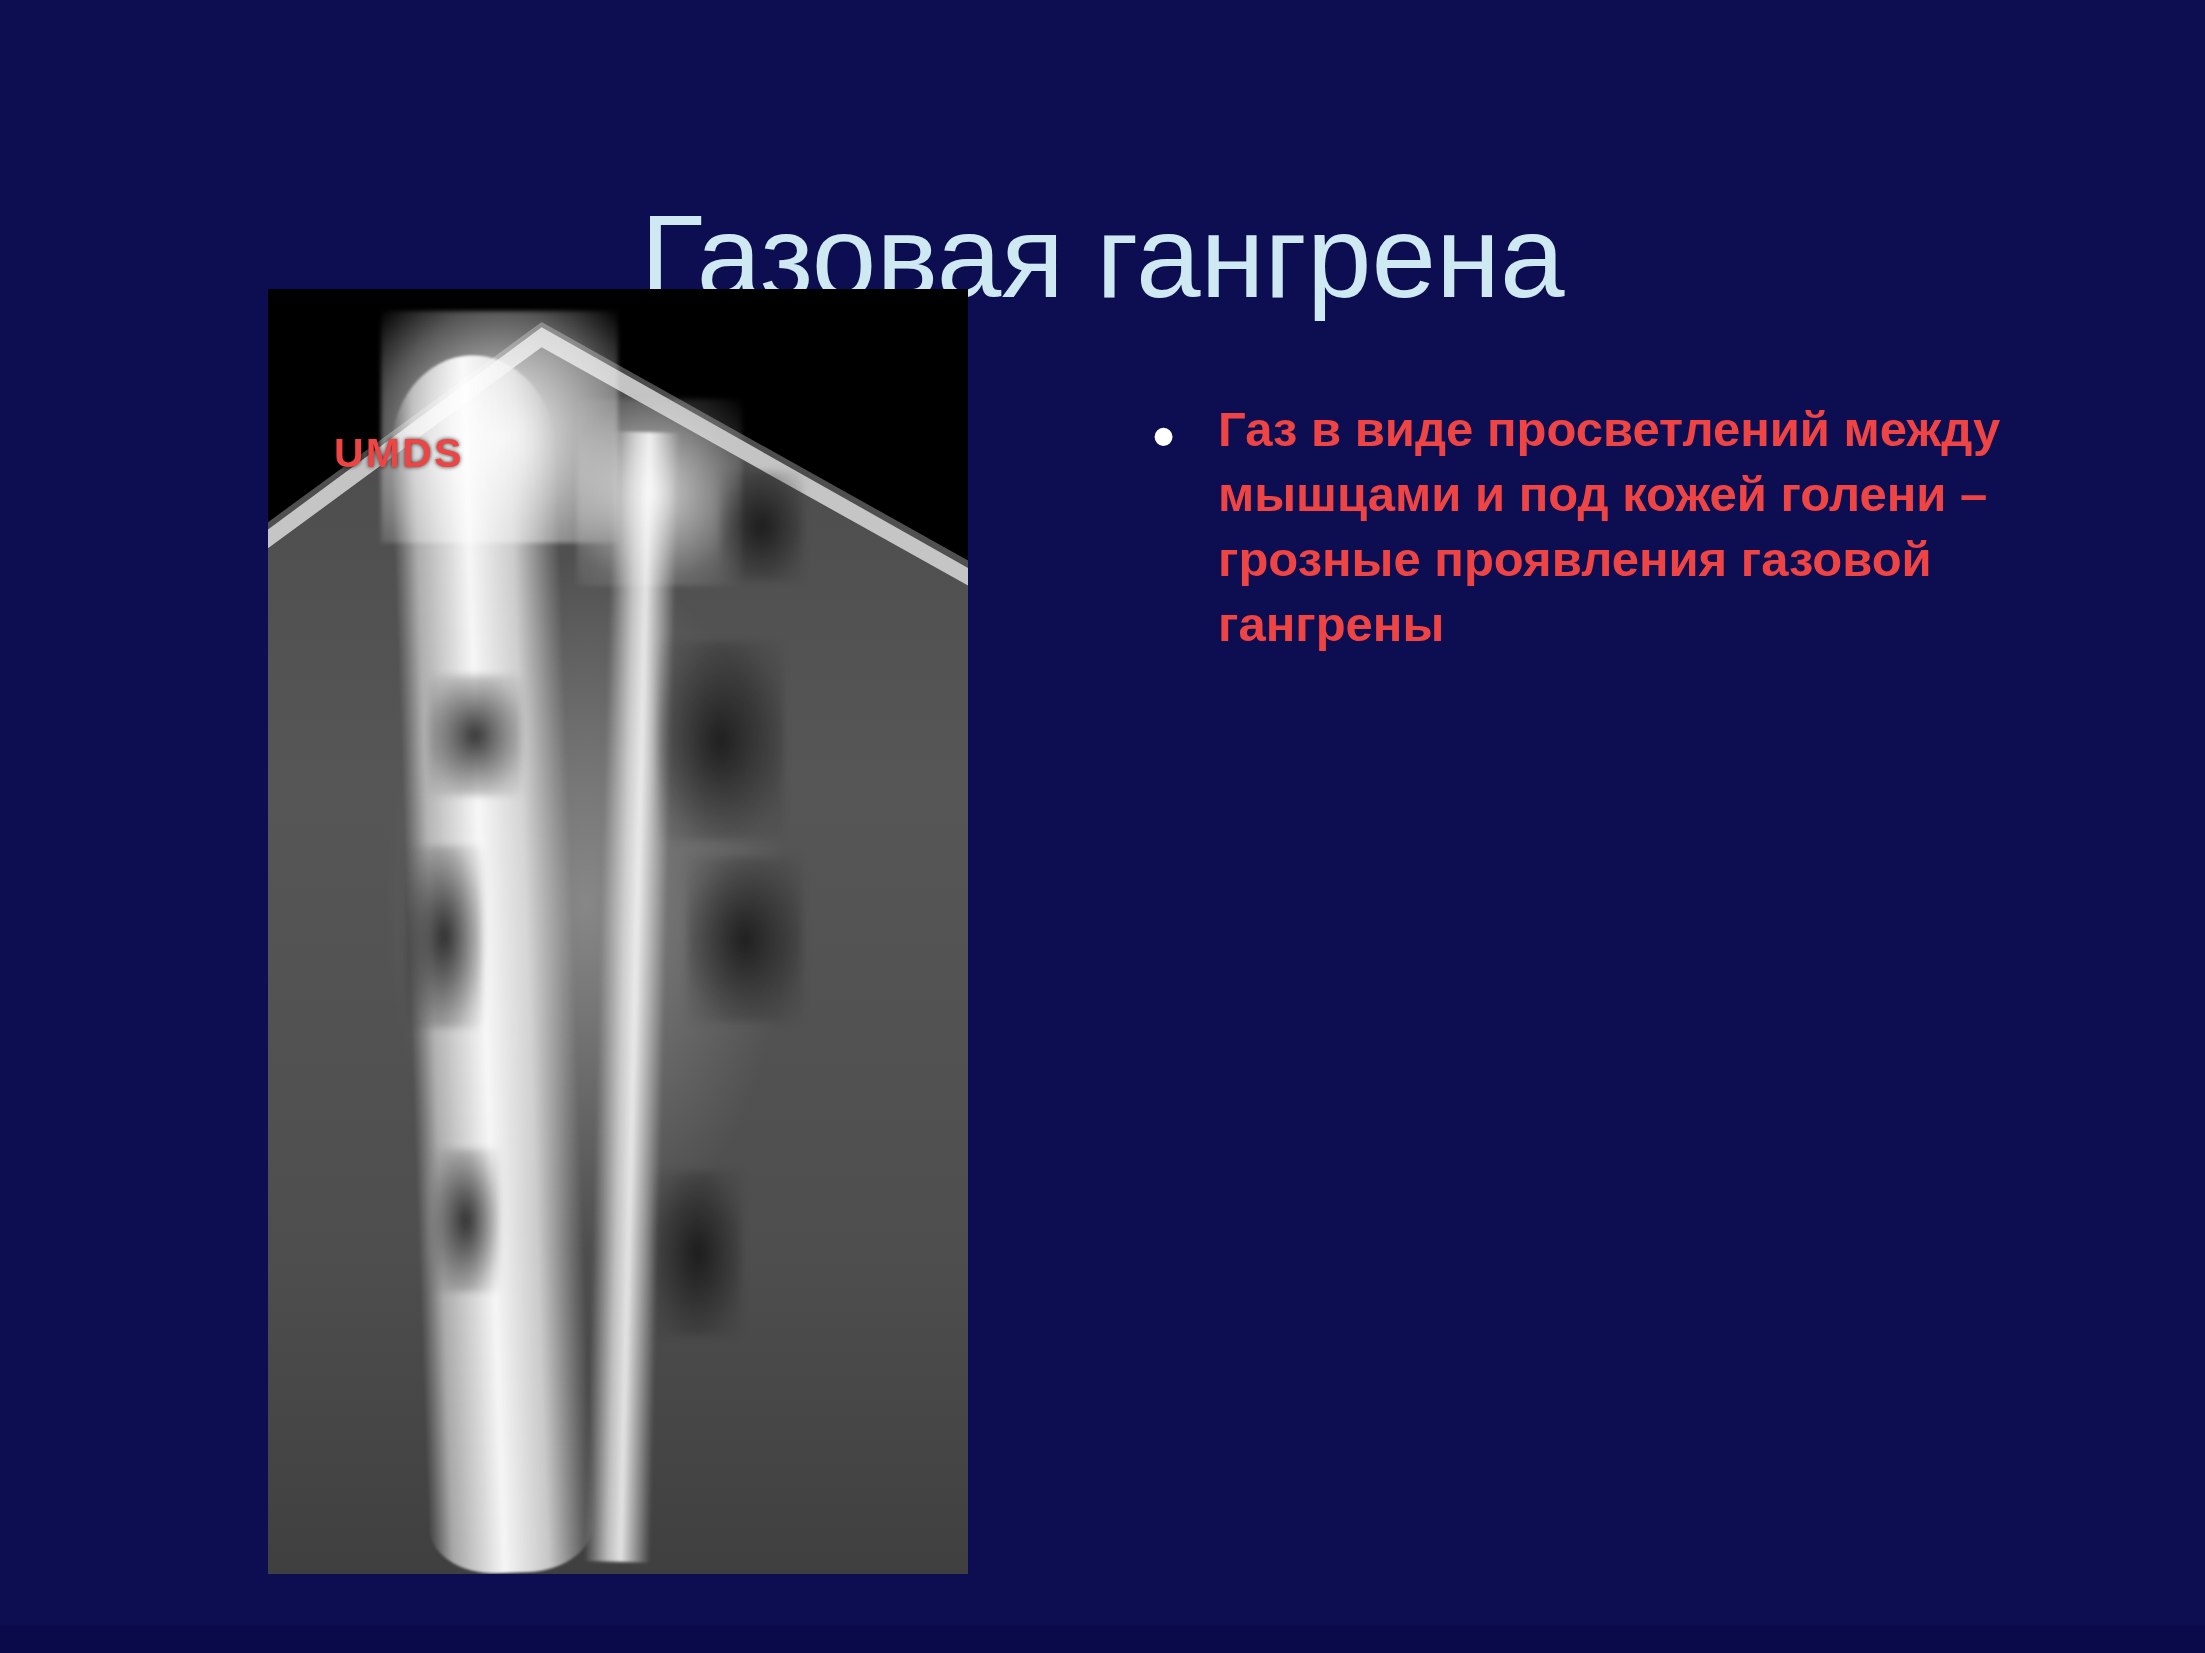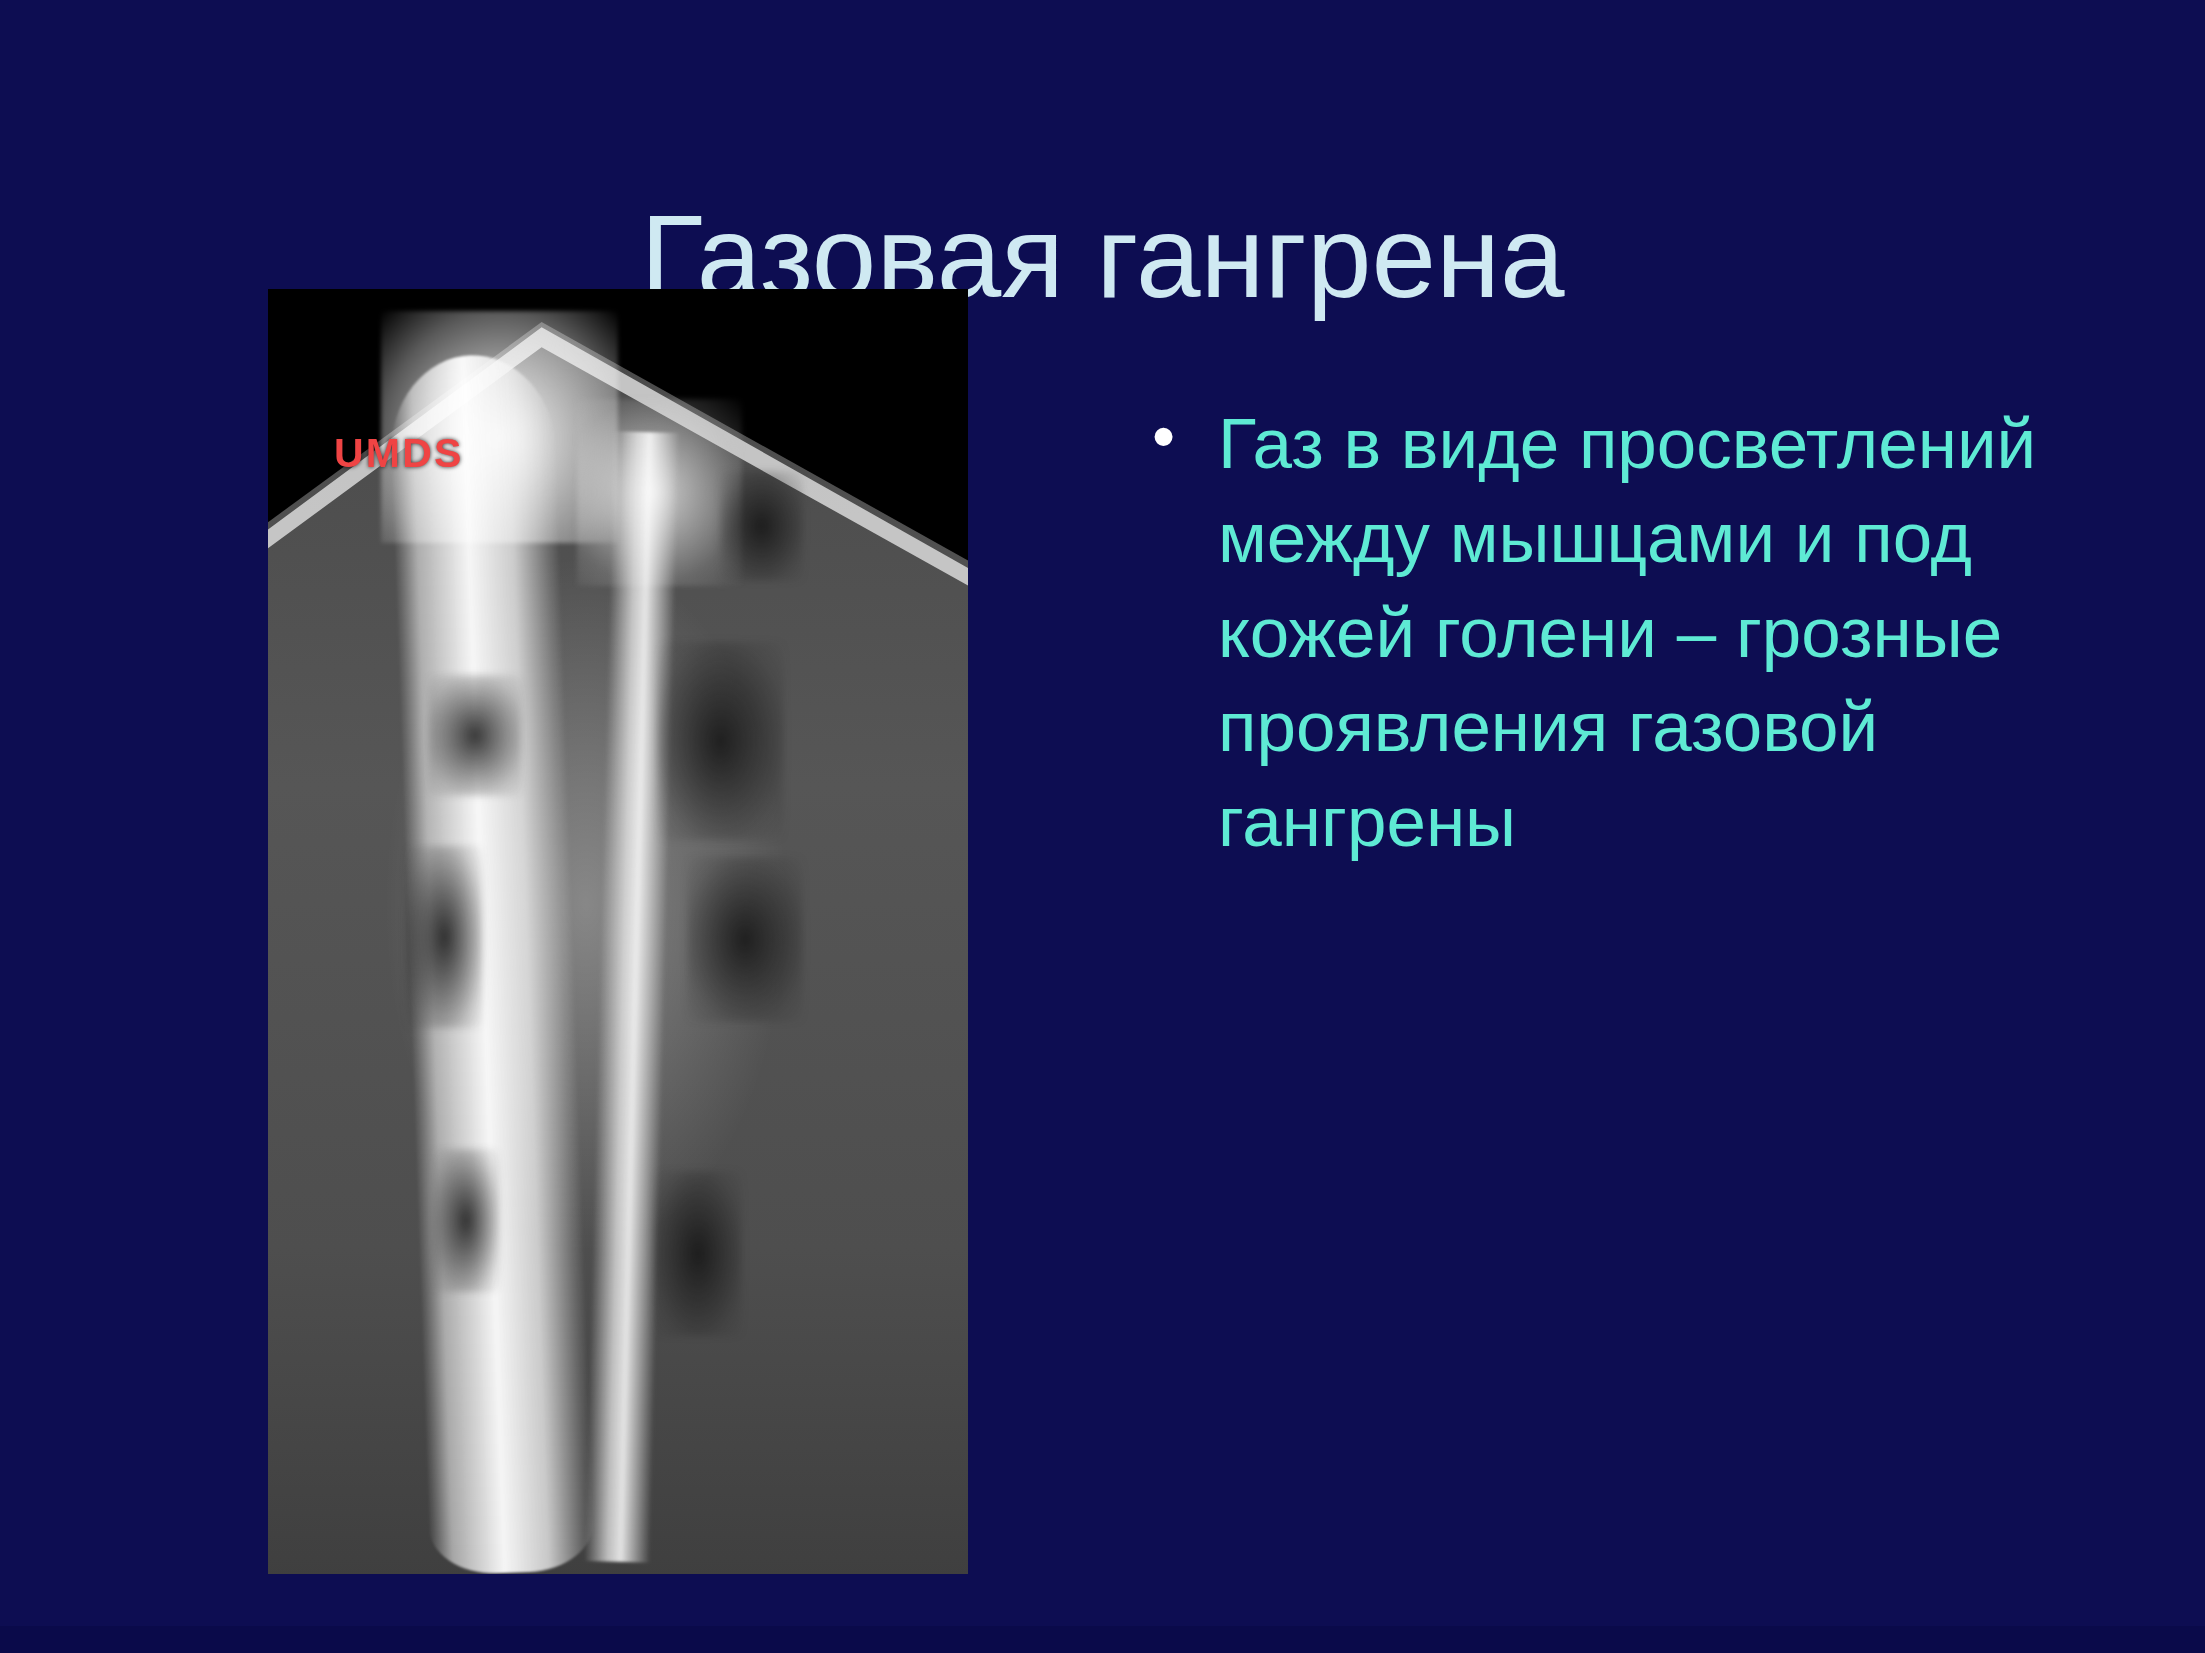--- a/index.html
+++ b/index.html
@@ -167,24 +167,24 @@
   .bullet-dot {
     color: #ffffff;
     font-size: 66px;
     line-height: 71px;
     width: 66px;
     flex: 0 0 66px;
     text-align: left;
     margin-top: 4.4px;
   }
   .bullet-text {
-    color: #5eead4;
-    font-size: 71px;
+    color: #ef4444;
+    font-size: 49px;
     line-height: 1.33;
-    font-weight: normal;
+    font-weight: bold;
   }
 </style>
 </head>
 <body>
 
 <div class="slide">
 
   <h1 class="slide-title">Газовая гангрена</h1>
 
   <div class="xray-wrap">

